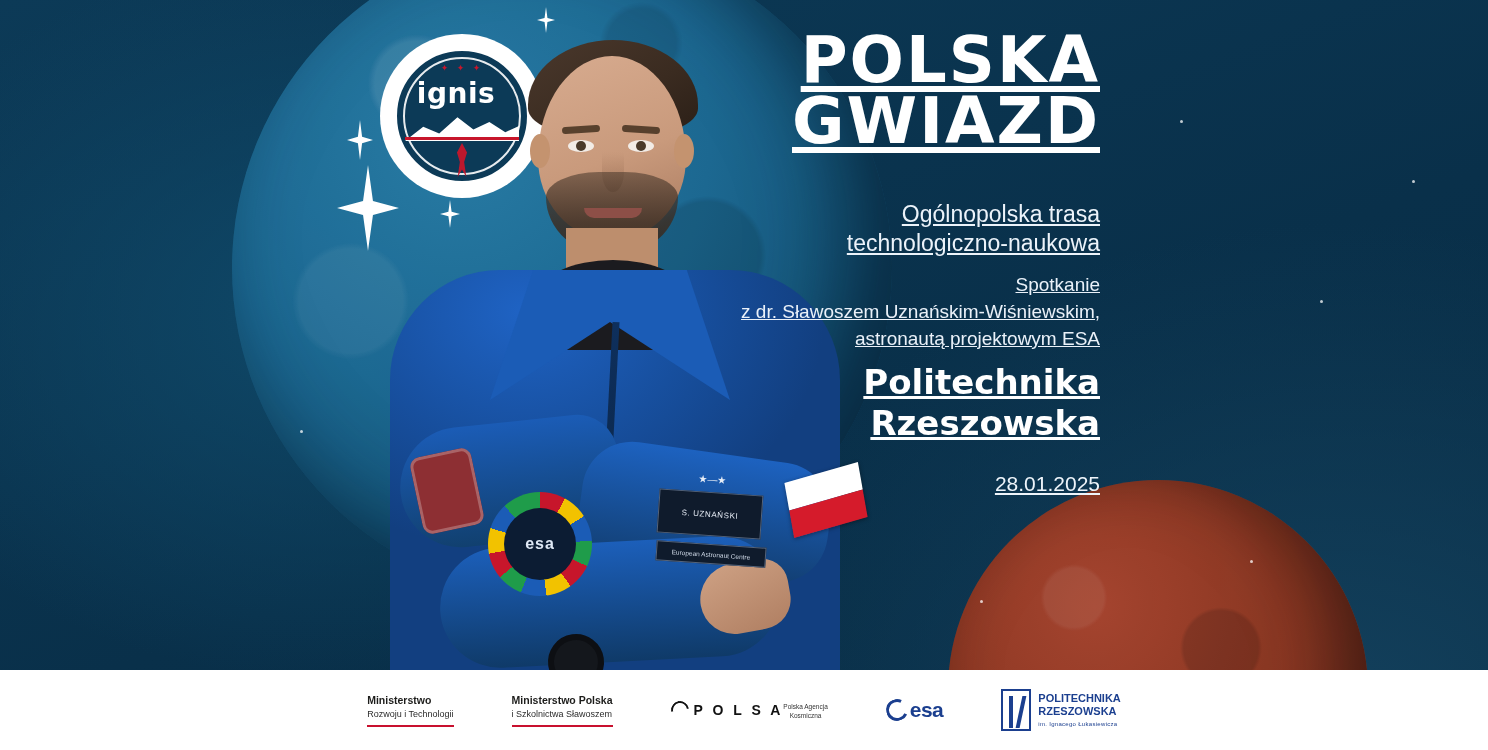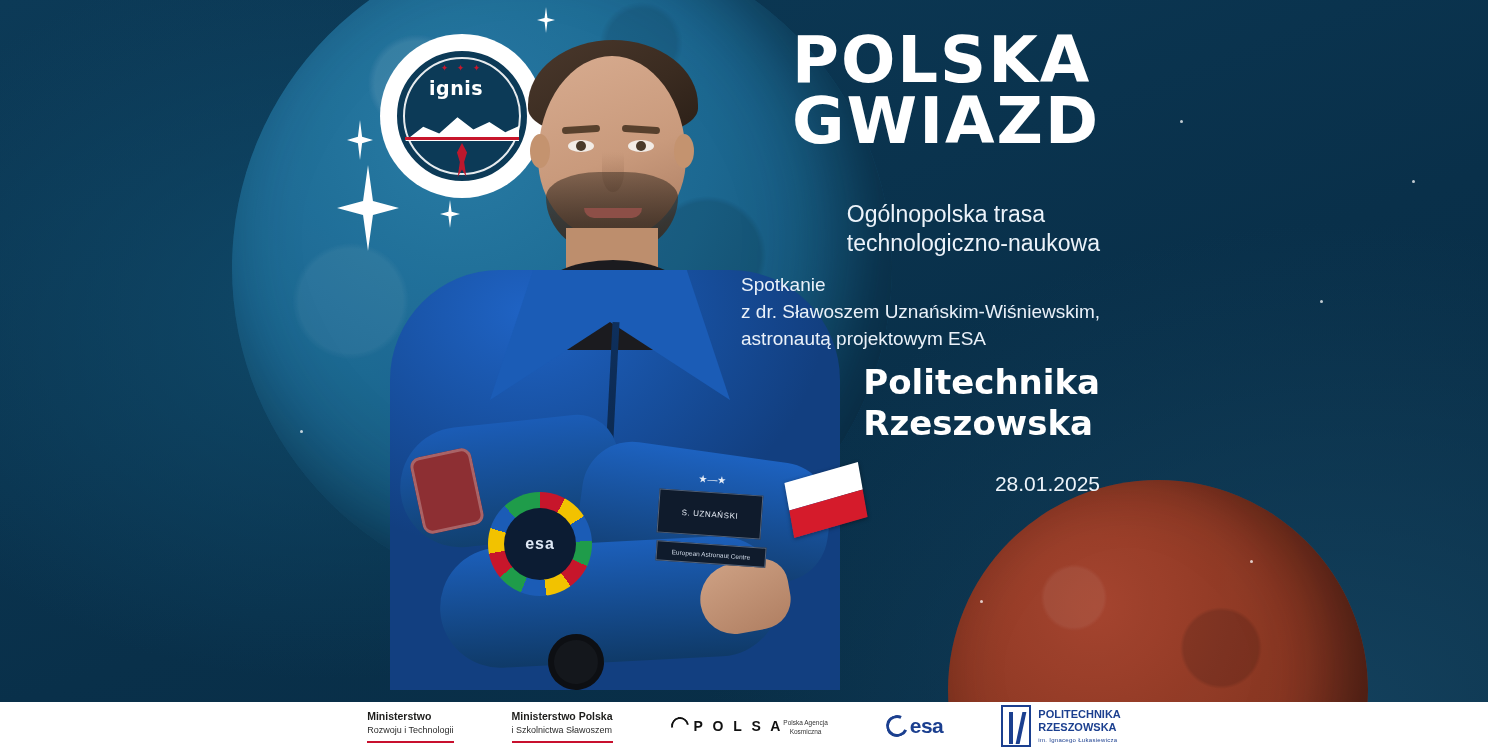--- a/index.html
+++ b/index.html
@@ -111,21 +111,21 @@
   .patch-ring {
     position: absolute; inset: 6px;
     border-radius: 50%;
     border: 2px solid rgba(255,255,255,.9);
   }
   .patch-word {
     position: absolute; left: 0; right: 12px; top: 26px;
     text-align: center;
     color: #fff;
     font-weight: 700;
-    font-size: 19px;
+    font-size: 28px;
     letter-spacing: .5px;
     font-family: "DejaVu Sans", sans-serif;
   }
   .patch-mountain {
     position: absolute; left: 8px; right: 8px; top: 56px; height: 34px;
     background: #ffffff;
     clip-path: polygon(0% 100%, 16% 58%, 30% 78%, 46% 30%, 60% 66%, 74% 44%, 88% 74%, 100% 56%, 100% 100%);
   }
   .patch-mountain-line {
     position: absolute; left: 8px; right: 8px; top: 86px; height: 3px;
@@ -323,21 +323,23 @@
     position: absolute; left: 418px; top: 450px;
     width: 76px; height: 56px;
     transform: rotate(-10deg) skewY(-6deg);
     box-shadow: 0 1px 4px rgba(0,0,0,.4);
   }
   .flag-pl .w { height: 50%; background: #fff; }
   .flag-pl .r { height: 50%; background: #d51b2b; }
   .txt {
     position: absolute;
     right: 388px;
+    text-align: right;
     color: #ffffff;
+    text-decoration: underline;
   }
   .headline {
     top: 30px;
     right: 388px;
     font-family: "DejaVu Sans", sans-serif;
     font-weight: 700;
     font-size: 64px;
     line-height: .96;
     letter-spacing: 2px;
     text-transform: uppercase;
@@ -365,21 +367,21 @@
   }
   .date {
     top: 472px;
     font-size: 21px;
     color: #eef4fa;
   }
 
   
   .footer {
     position: absolute; left: 0; bottom: 0;
-    width: 1488px; height: 48px;
+    width: 1488px; height: 80px;
     background: #ffffff;
     display: flex; align-items: center; justify-content: center;
     gap: 58px;
   }
   .logo { display: flex; align-items: center; }
   .min-logo { color: #1d1d1b; font-size: 10.5px; line-height: 1.35; font-weight: 700; }
   .min-logo .small { font-weight: 400; font-size: 9px; display: block; color: #2b2b2b; }
   .min-rule { margin-top: 5px; height: 2px; background: #c8102e; width: 100%; }
   .polsa { display: flex; flex-direction: row; align-items: center; color: #111; }
   .polsa-top { display: flex; align-items: center; gap: 5px; font-size: 14px; font-weight: 700; letter-spacing: 3px; }

